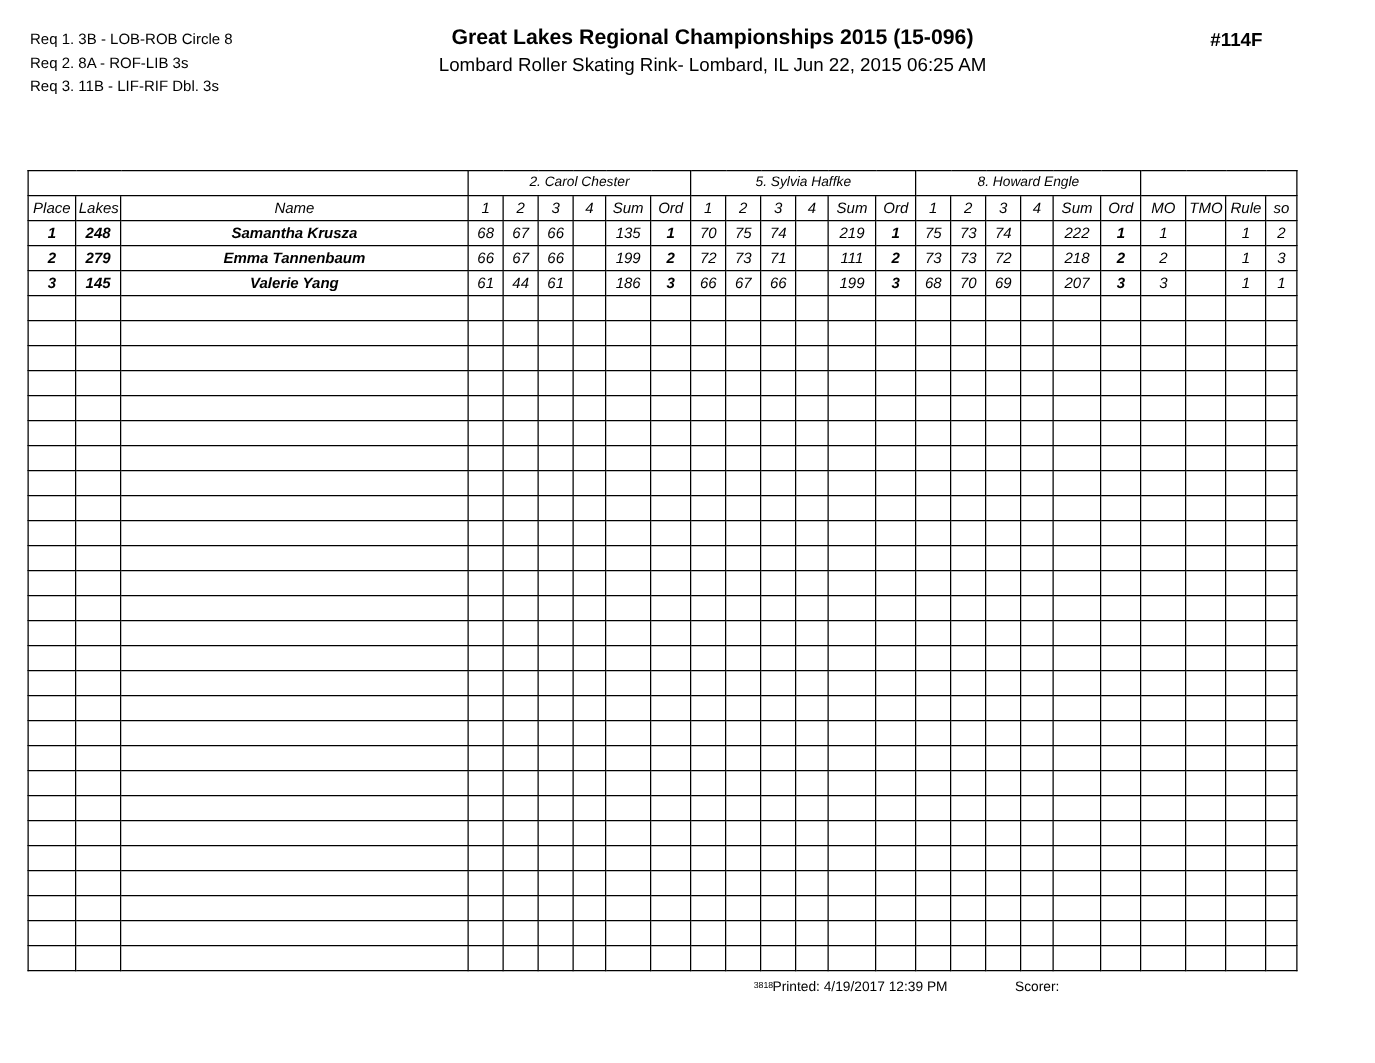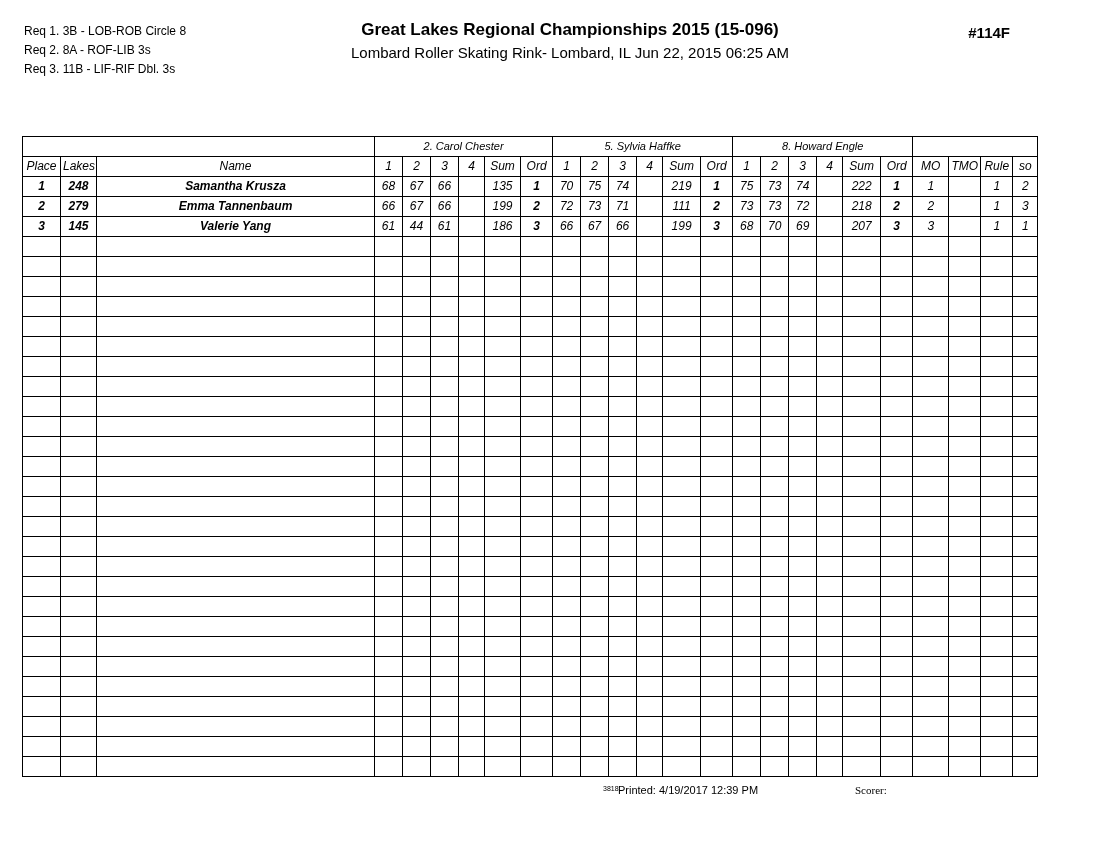--- a/index.html
+++ b/index.html
@@ -43,21 +43,21 @@
   tr.judges-row td { height: 21px; line-height: 21px; }
   td.nb { border: none; }
   td.judge-name { text-align: left; padding-left: 5px; font-size: 11px; }
   td.thick { border-left-width: 4px; border-right-width: 4px; }
   td.bold { font-weight: bold; }
   td.left { text-align: left; padding-left: 4px; }
   td.right { text-align: right; padding-right: 4px; }
   .footer { position: absolute; top: 784px; left: 0; width: 100%; font-size: 11px; }
   .version { position: absolute; left: 603px; top: 1px; font-size: 7px; }
   .printed { position: absolute; left: 618px; top: 0; }
-  .scorer  { position: absolute; left: 855px; top: 0; font-family: Liberation Serif, serif; }
+  .scorer  { position: absolute; left: 812px; top: 0; }
 </style>
 </head>
 <body>
 
 <div class="req-block">
   <div>Req 1.  3B - LOB-ROB Circle 8</div>
   <div>Req 2.  8A - ROF-LIB 3s</div>
   <div>Req 3.  11B - LIF-RIF Dbl. 3s</div>
 </div>
 

